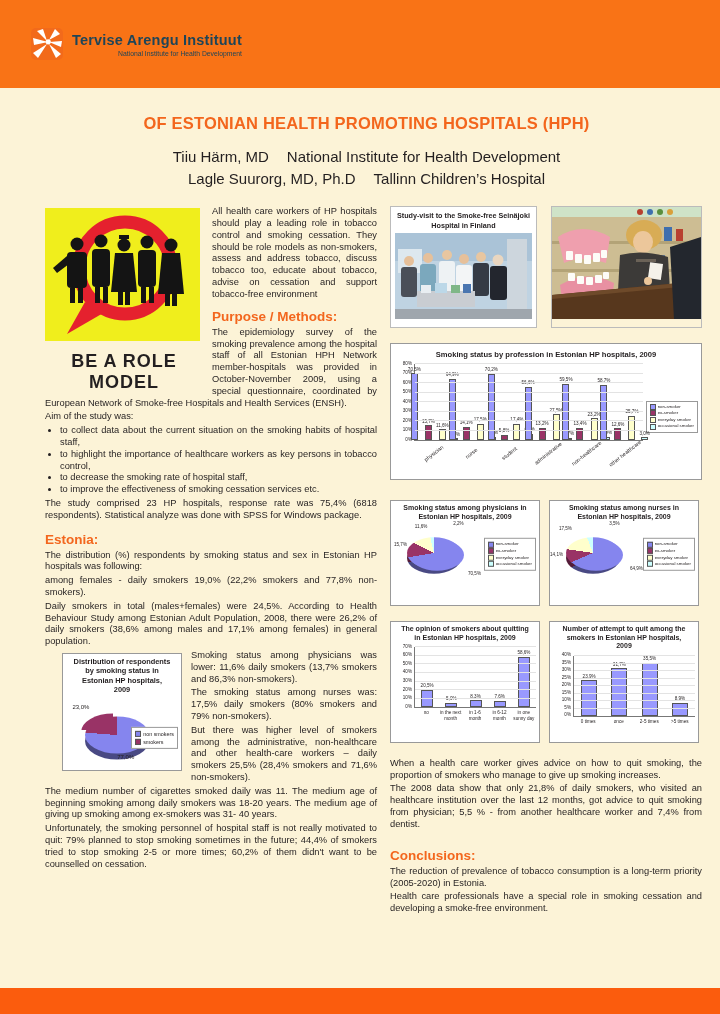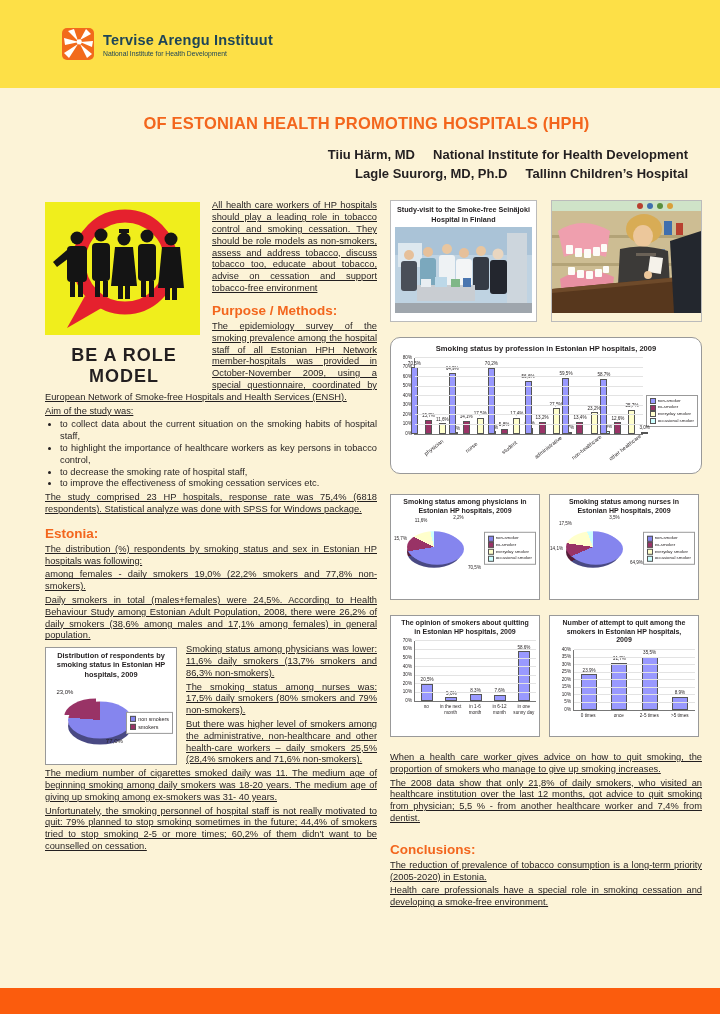--- a/index.html
+++ b/index.html
@@ -1,35 +1,35 @@
 <!DOCTYPE html>
 <html><head>
 <meta charset="utf-8">
 <style>
   html,body{margin:0;padding:0;}
   body{width:720px;height:1014px;overflow:hidden;background:#ffffff;
        font-family:"Liberation Sans",sans-serif;color:#231f20;}
   .page{position:relative;width:720px;height:1014px;display:flex;flex-direction:column;}
   
-  .topband{height:88px;background:#fde047;display:flex;align-items:center;padding-left:62px;box-sizing:border-box;}
+  .topband{height:88px;background:#f97316;display:flex;align-items:center;padding-left:31px;box-sizing:border-box;text-align:right;}
   .logo{display:flex;align-items:center;gap:9px;}
   .logo-text .lt1{font-size:14.5px;font-weight:bold;color:#1e4558;letter-spacing:.2px;}
   .logo-text .lt2{font-size:6.8px;color:#1e4558;margin-top:2px;}
   
   .cream{flex:1;background:#fcf3d7;box-sizing:border-box;padding:0 32px 0 45px;overflow:hidden;}
   .titleblock{text-align:center;padding-top:24px;}
   .titleblock .t1,.titleblock .t2{color:#f3661d;font-weight:bold;font-size:16.5px;line-height:1.38;letter-spacing:.2px;}
   .authors{margin-top:11px;}
-  .authors .arow{font-size:13px;font-weight:bold;line-height:1.45;text-align:right;}
+  .authors .arow{font-size:15px;font-weight:normal;line-height:1.45;}
   .authors .aff{margin-left:18px;}
   .cols{display:flex;gap:13px;margin-top:17px;}
   .col-left{width:332px;flex:none;font-size:9.3px;line-height:1.27;text-align:justify;}
   .col-right{flex:1;font-size:9.3px;line-height:1.27;text-align:justify;}
   h2.sec{color:#f3661d;font-size:13.5px;margin:7px 0 2px;text-align:left;}
-  p{margin:0 0 2px;text-decoration:underline;}
+  p{margin:0 0 2px;}
   ul.aims{margin:0 0 2px;padding-left:15px;}
   ul.aims li{margin:0;}
   
   .rolemodel{float:left;width:158px;margin:2px 9px 2px 0;}
   .rolemodel .cap{font-size:18px;font-weight:bold;text-align:center;letter-spacing:1px;line-height:1.15;margin-top:6px;}
   
   .chart-box{background:#fff;border:1px solid #999;box-sizing:border-box;}
   .c-title{font-weight:bold;text-align:center;padding:3px 10px 1px;line-height:1.25;}
   .chart-big{width:312px;height:137px;}
   .chart-big .c-title{font-size:7.6px;padding-top:6px;}
@@ -58,21 +58,21 @@
   .p-area{position:relative;height:64px;}
   .p-disc{position:absolute;border-radius:50%;}
   .chart-sm .p-disc{width:54px;height:54px;left:16px;top:4px;transform:scaleY(0.58);}
   .chart-sm .p-side{top:9px;filter:brightness(0.55);}
   .p-lab{position:absolute;font-size:4.6px;line-height:1;white-space:nowrap;}
   .p-legend{position:absolute;right:3px;top:50%;transform:translateY(-50%);margin-left:0;}
   .chart-sm{width:150px;height:122px;}
   .chart-sm .c-title{font-size:7px;}
   .pie-sm{height:106px;}
   
-  .pie-dist{float:left;width:132px;height:118px;margin:3px 9px 2px 0;}
+  .pie-dist{float:left;width:120px;height:118px;margin:3px 9px 2px 17px;}
   .pie-dist .c-title{font-size:7.4px;}
   .pie-dist .p-area{height:86px;}
   .pie-dist .p-disc{width:64px;height:64px;left:22px;top:8px;transform:scaleY(0.58);}
   .pie-dist .p-side{top:14px;filter:brightness(0.55);}
   .pie-dist .p-lab{font-size:6px;}
   .pie-dist .c-legend{font-size:5.4px;}
   
   .photorow{display:flex;justify-content:space-between;margin-bottom:15px;}
   .photo1{width:147px;background:#fff;border:1px solid #bbb;padding:4px;box-sizing:border-box;}
   .photo1 .pcap{font-size:7.2px;font-weight:bold;text-align:center;line-height:1.3;margin-bottom:3px;}
@@ -274,21 +274,21 @@
                   <rect x="43" y="68" width="7" height="8" rx="1"></rect>
                   <rect x="51" y="65" width="6" height="7" rx="1"></rect>
                 </g>
               <polygon points="0,88 149,74 149,112 0,112" fill="#57371d"></polygon>
               <polygon points="0,88 149,74 149,78 0,92" fill="#6e4a2a"></polygon>
               <polygon points="118,40 149,30 149,112 122,112" fill="#23272e"></polygon>
             </svg>
           </div>
         </div>
 
-        <div class="chart-box chart-big" style="margin-bottom:20px;border-radius:10px;">
+        <div class="chart-box chart-big" style="margin-bottom:20px;">
             <div class="c-title">Smoking status by profession in Estonian HP hospitals, 2009</div>
             <div class="c-area">
               <div class="c-yaxis">
                 <div class="c-ytick" style="bottom: calc(0% - 2px);">0%</div>
                 <div class="c-ytick" style="bottom: calc(12.5% - 2px);">10%</div>
                 <div class="c-ytick" style="bottom: calc(25% - 2px);">20%</div>
                 <div class="c-ytick" style="bottom: calc(37.5% - 2px);">30%</div>
                 <div class="c-ytick" style="bottom: calc(50% - 2px);">40%</div>
                 <div class="c-ytick" style="bottom: calc(62.5% - 2px);">50%</div>
                 <div class="c-ytick" style="bottom: calc(75% - 2px);">60%</div>

